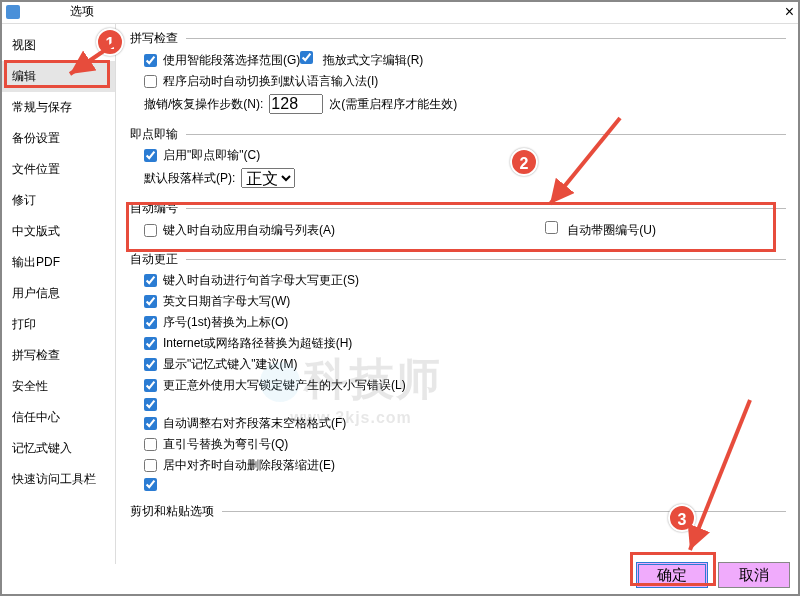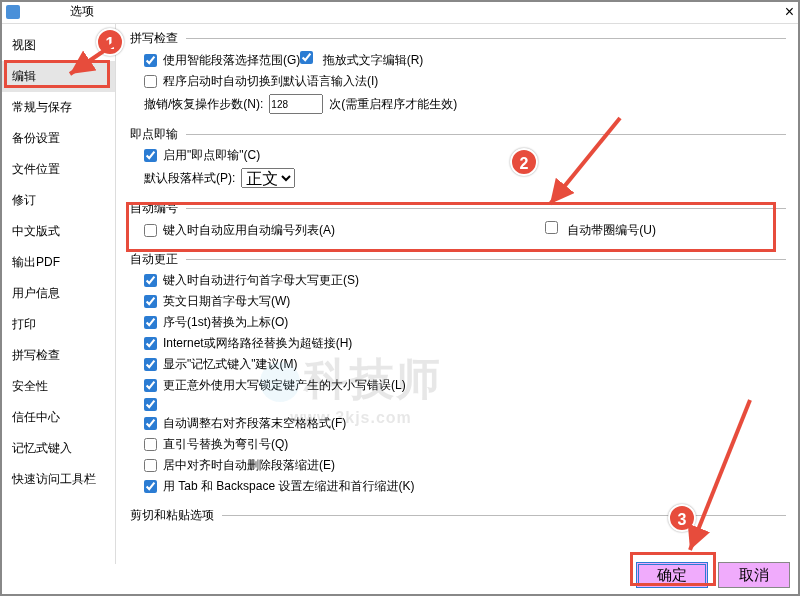--- a/index.html
+++ b/index.html
@@ -20,21 +20,21 @@
 .content::-webkit-scrollbar-thumb{background:#c0c0c0;}
 
 fieldset { border: none; border-top: 1px solid #bbb; margin-bottom: 8px; padding: 0; }
 legend { font-size: 12px; padding-right: 8px; color: #000; }
 .row { display: flex; align-items: center; font-size: 12px; margin: 4px 0 4px 14px; }
 .chk { width: 13px; height: 13px; margin-right: 6px; accent-color: #2b7cd3; }
 .row label { white-space: nowrap; }
 .row.split { justify-content: flex-start; }
 .row.split .right { }
 .row .sel { margin: 0 6px; height: 20px; font-size: 16px; }
-.row input[type=number] { width: 54px; height: 20px; margin: 0 6px; font-size: 10px; }
+.row input[type=number] { width: 54px; height: 20px; margin: 0 6px; font-size: 16px; }
 
 .footer { position: absolute; bottom: 8px; right: 10px; display: flex; gap: 10px; }
 .btn { width: 72px; height: 26px; font-size: 15px; background: #f0abfc; border: 1px solid #888; cursor: pointer; }
 .btn.primary { border: 1px solid #2b7cd3; outline: 1px solid #2b7cd3; outline-offset: -3px; }
 
 
 .ann { position: absolute; pointer-events: none; z-index: 50; }
 .circle { width: 28px; height: 28px; border-radius: 50%; background: #e74c3c; color: #fff; font: bold 16px/28px Arial; text-align: center; border: 2px solid #fff; box-shadow: 0 0 2px #0006; }
 .redbox { border: 3px solid #e74c3c; }
 svg.arrow { position: absolute; overflow: visible; }
@@ -161,21 +161,20 @@
           <div class="row">
             <input type="checkbox" class="chk" style="">
             <label>直引号替换为弯引号(Q)</label>
           </div>
           <div class="row">
             <input type="checkbox" class="chk" style="">
             <label>居中对齐时自动删除段落缩进(E)</label>
           </div>
           <div class="row">
             <input type="checkbox" class="chk" checked="" style="">
-            <label>用 Tab 和 Backspace 设置左缩进和首行缩进(K)</label>
           </div>
         </div>
     </fieldset>
 
     <fieldset>
       <legend>剪切和粘贴选项</legend>
     </fieldset>
 
   </div>
 </div>

